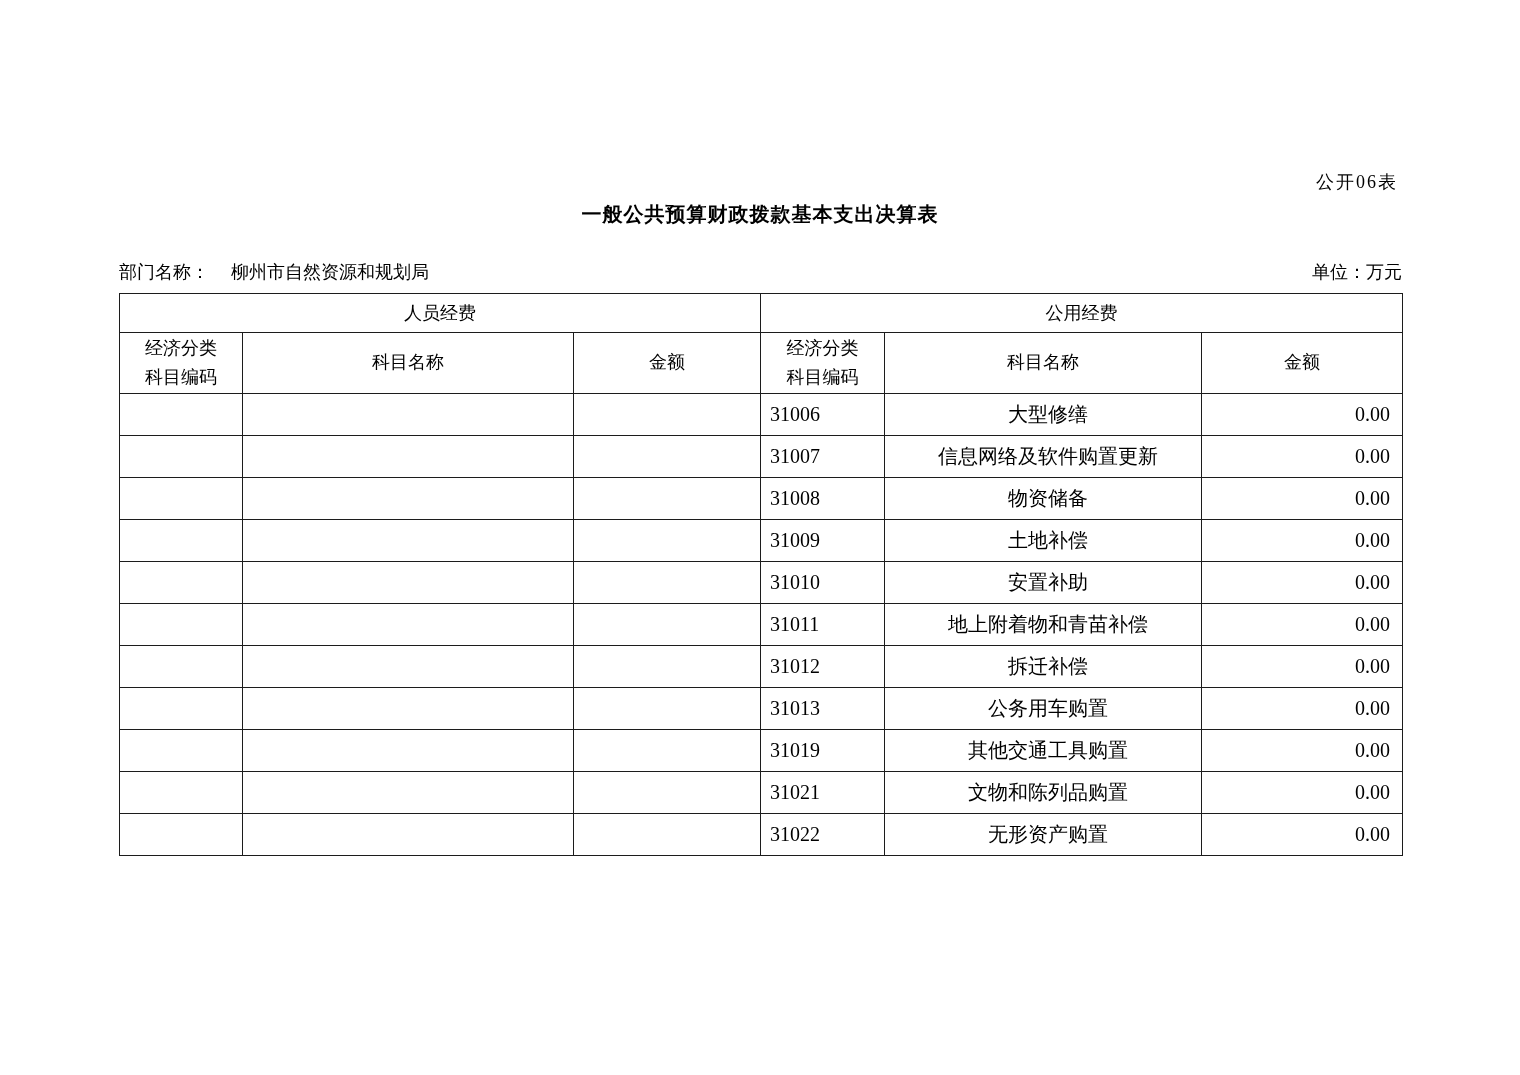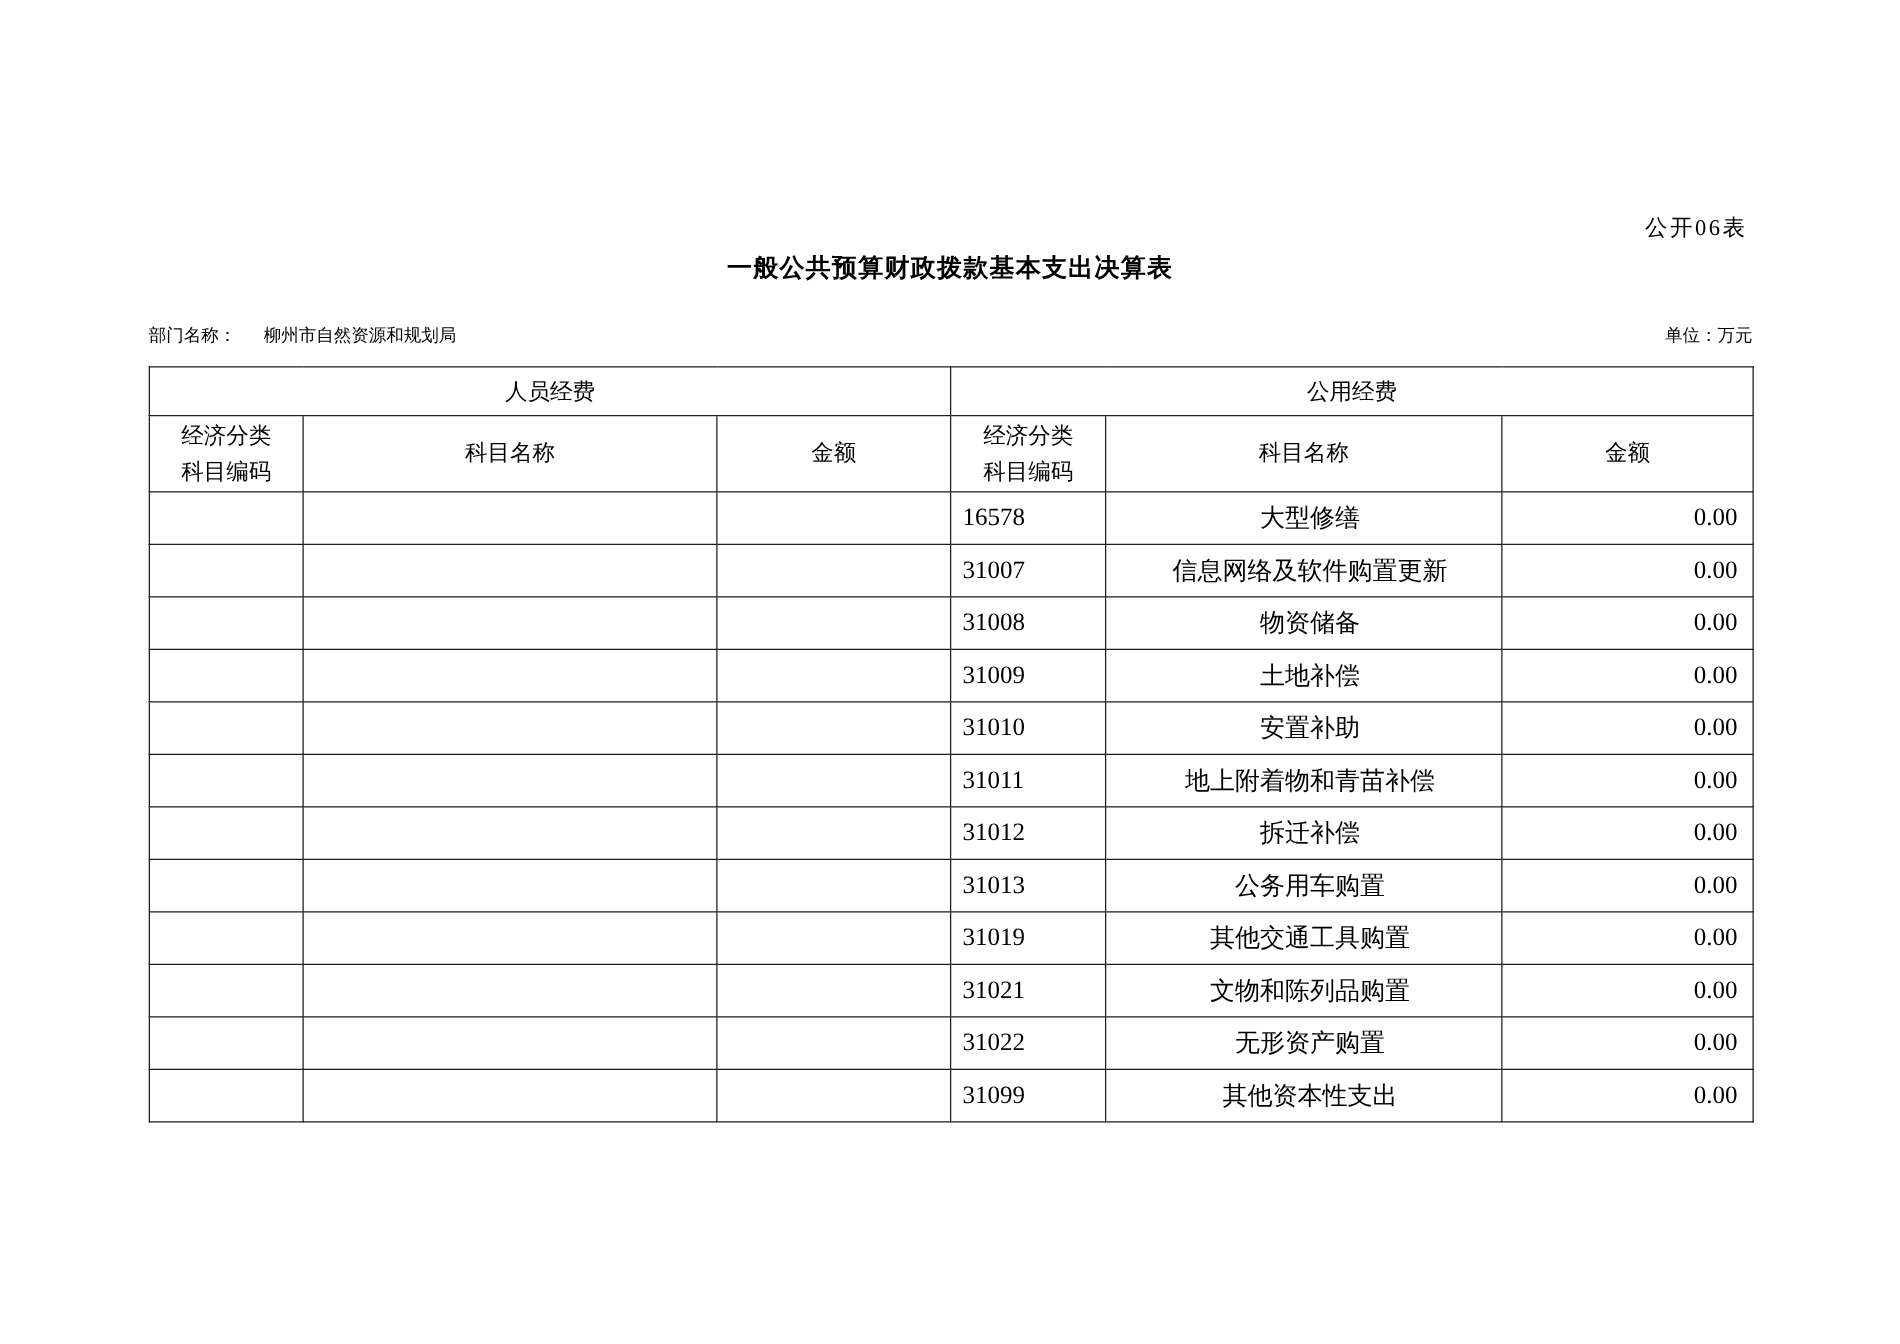--- a/index.html
+++ b/index.html
@@ -36,21 +36,21 @@
     letter-spacing: 1px;
   }
   .meta-row {
     position: absolute;
     top: 260px;
     left: 119px;
     width: 1283px;
     display: flex;
     justify-content: space-between;
     align-items: baseline;
-    font-size: 14px;
+    font-size: 18px;
   }
   .dept-name {
     margin-left: 22px;
   }
   table.budget-table {
     position: absolute;
     top: 293px;
     left: 119px;
     width: 1283px;
     border-collapse: collapse;
@@ -126,21 +126,21 @@
         </th>
         <th>科目名称</th>
         <th>金额</th>
       </tr>
     </thead>
     <tbody>
         <tr>
           <td class="code-cell"></td>
           <td class="name-cell"></td>
           <td class="amount-cell"></td>
-          <td class="code-cell">16578</td>
+          <td class="code-cell">31006</td>
           <td class="name-cell">大型修缮</td>
           <td class="amount-cell">0.00</td>
         </tr>
         <tr>
           <td class="code-cell"></td>
           <td class="name-cell"></td>
           <td class="amount-cell"></td>
           <td class="code-cell">31007</td>
           <td class="name-cell">信息网络及软件购置更新</td>
           <td class="amount-cell">0.00</td>
@@ -210,24 +210,16 @@
           <td class="amount-cell">0.00</td>
         </tr>
         <tr>
           <td class="code-cell"></td>
           <td class="name-cell"></td>
           <td class="amount-cell"></td>
           <td class="code-cell">31022</td>
           <td class="name-cell">无形资产购置</td>
           <td class="amount-cell">0.00</td>
         </tr>
-        <tr>
-          <td class="code-cell"></td>
-          <td class="name-cell"></td>
-          <td class="amount-cell"></td>
-          <td class="code-cell">31099</td>
-          <td class="name-cell">其他资本性支出</td>
-          <td class="amount-cell">0.00</td>
-        </tr>
       </tbody>
   </table>
 
 </div>
 
 </body></html>

